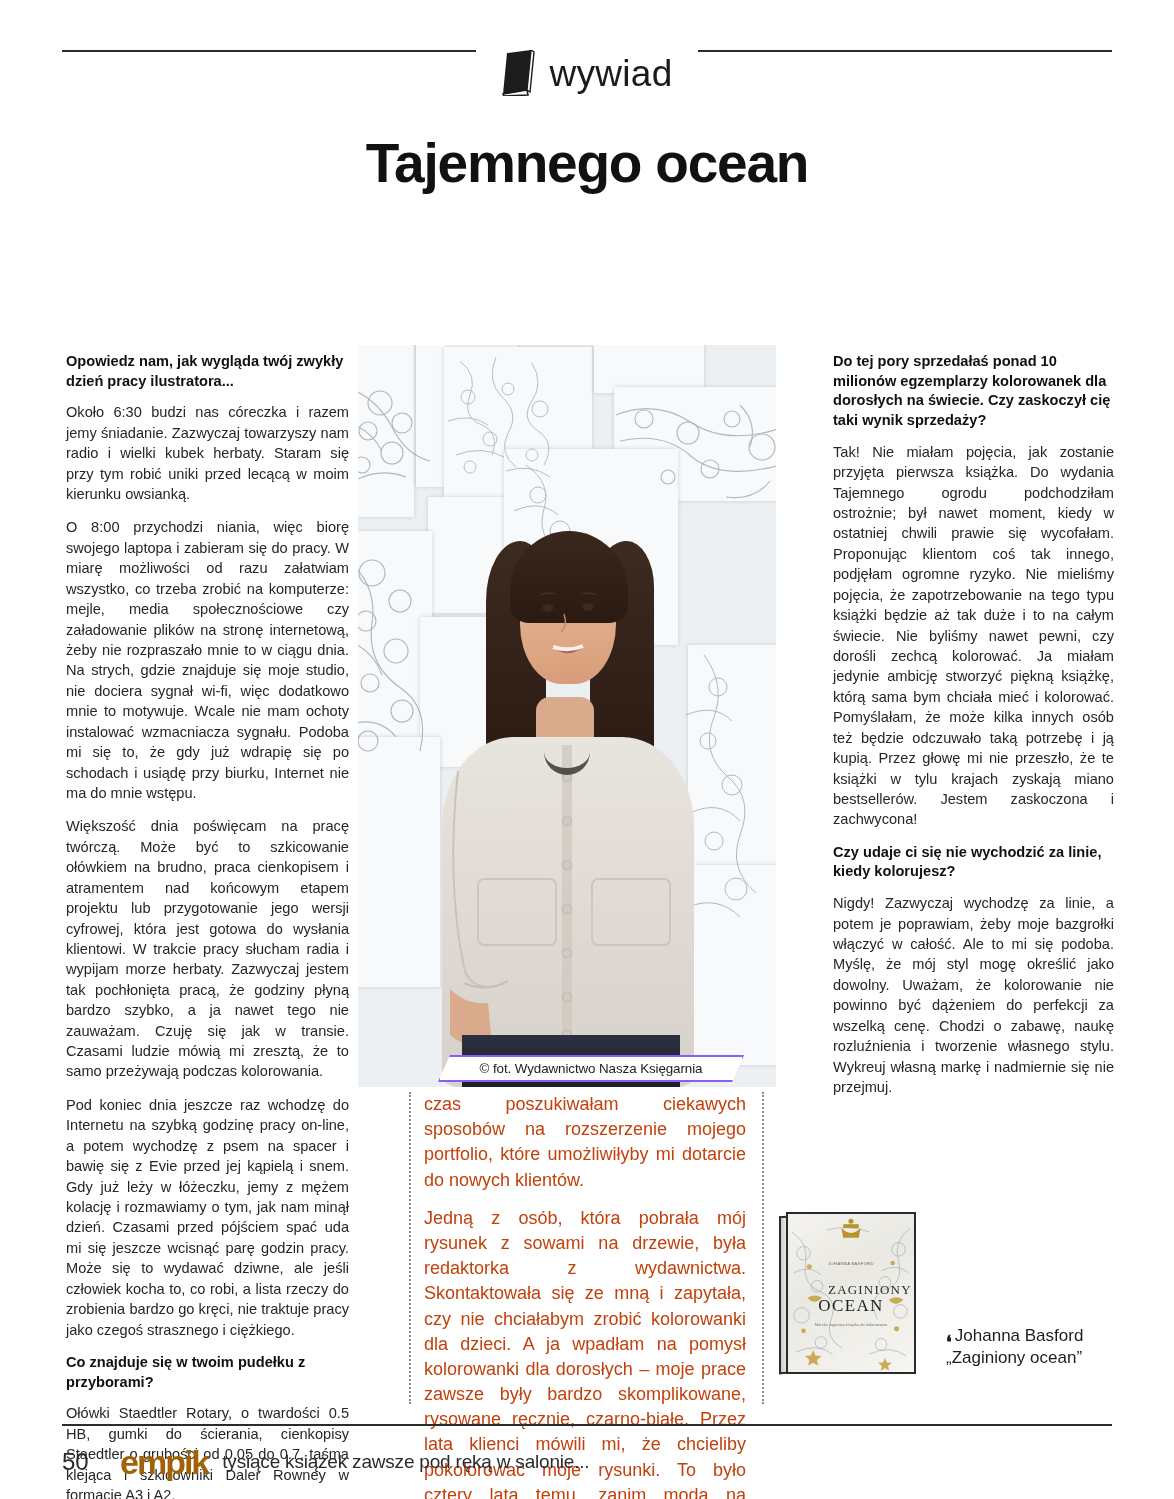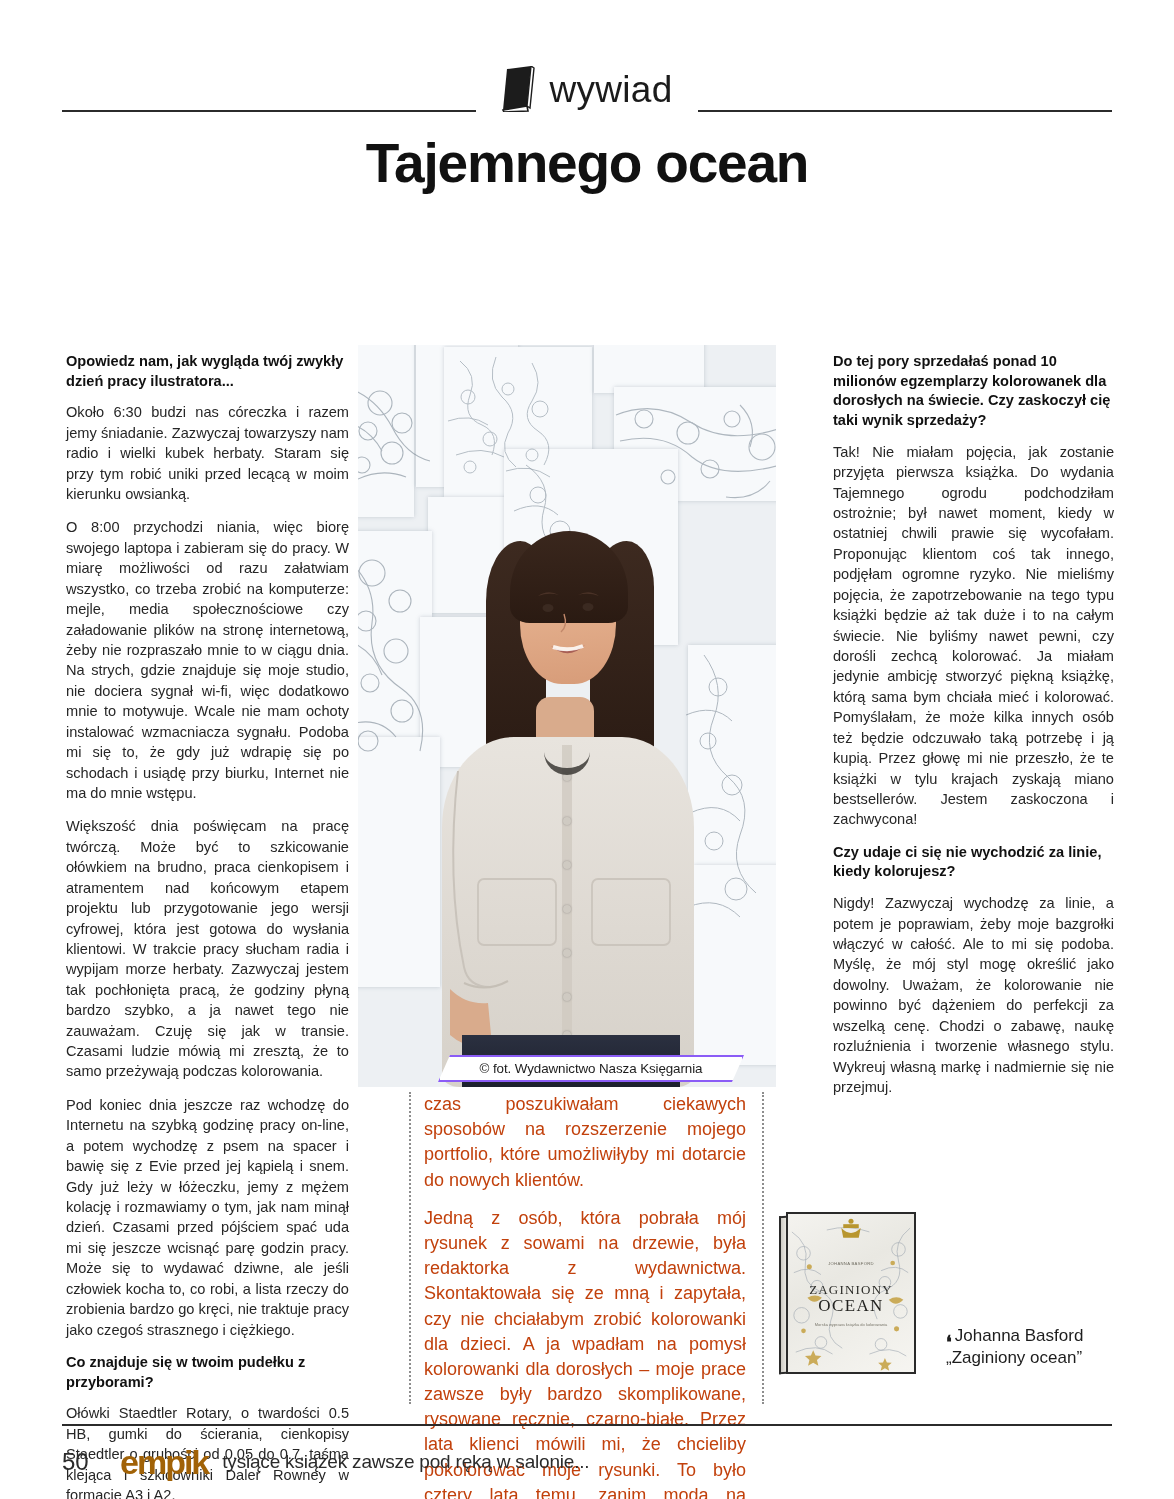--- a/index.html
+++ b/index.html
@@ -8,21 +8,21 @@
     background: #ffffff;
     font-family: "Liberation Sans", sans-serif;
     color: #1a1a1a;
     overflow: hidden;
   }
   .page { position: relative; width: 1174px; height: 1499px; }
 
   
   .masthead {
     position: absolute; left: 62px; top: 50px; width: 1050px; height: 62px;
-    display: flex; align-items: flex-end; justify-content: center; gap: 25px;
+    display: flex; align-items: flex-start; justify-content: center; gap: 25px;
   }
   .rule { flex: 1 1 auto; height: 2px; background: #2b2b2b; }
   .masthead-center { display: flex; align-items: center; gap: 14px; flex: 0 0 auto; }
   .book-glyph { width: 34px; height: 46px; position: relative; display: block; }
   .masthead-title {
     font-size: 37px; font-weight: 400; letter-spacing: .3px; color: #1b1b1b;
     line-height: 1;
   }
 
   
@@ -129,23 +129,24 @@
   .book-cover {
     position: absolute; left: 0; top: 0; width: 130px; height: 162px;
     border: 2px solid #2a2a2a; overflow: hidden;
     background: linear-gradient(150deg,#f4f3ef 0%,#e9e8e2 40%,#f6f5f1 100%);
   }
   .cover-byline {
     position: absolute; left: 0; right: 0; top: 47px; text-align: center;
     font-size: 4.2px; color: #6d6a5f; letter-spacing: .3px;
   }
   .cover-title1 {
-    position: absolute; left: 0; right: 0; top: 68px; text-align: center;
+    position: absolute; left: 0; right: 0; top: 68px; 
     font-family: "Liberation Serif", serif; font-size: 13px; letter-spacing: 1.2px;
     color: #2c2c28;
+    padding-left: 40px;
   }
   .cover-title2 {
     position: absolute; left: 0; right: 0; top: 82px; text-align: center;
     font-family: "Liberation Serif", serif; font-size: 17px; letter-spacing: 1.4px;
     color: #22221f;
   }
   .cover-sub {
     position: absolute; left: 0; right: 0; top: 108px; text-align: center;
     font-size: 4px; color: #7a776c; line-height: 1.6;
   }

